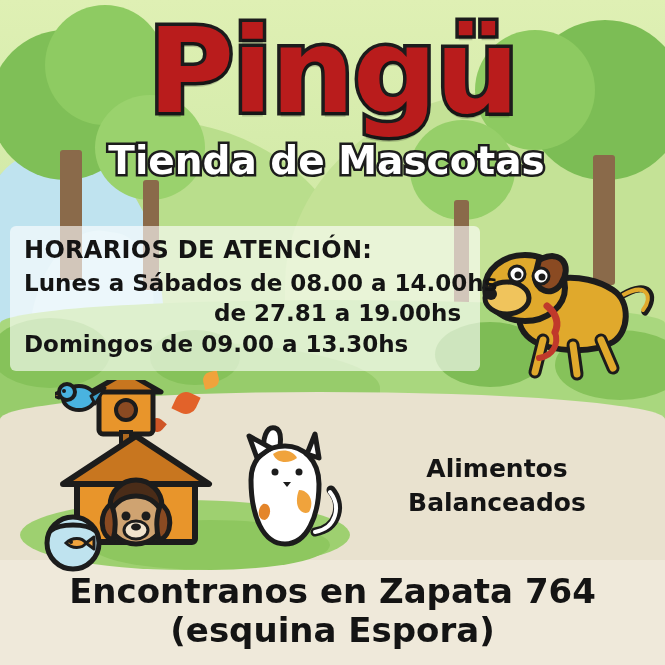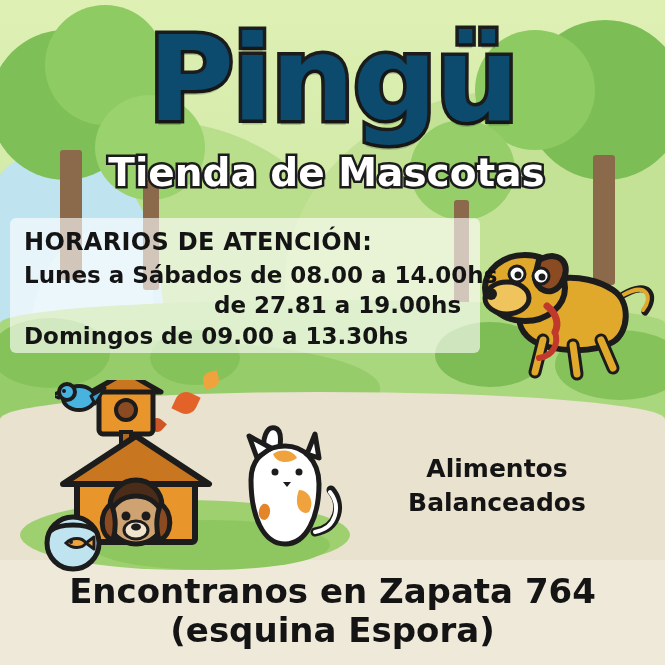--- a/index.html
+++ b/index.html
@@ -114,44 +114,44 @@
   .title-wrap {
     position: absolute;
     left: 0; top: 10px; width: 665px;
     text-align: center;
   }
   .title {
     font-family: "DejaVu Sans", sans-serif;
     font-weight: 900;
     font-size: 118px;
     line-height: 1.05;
-    color: #0c4a6e;
+    color: #b91c1c;
     letter-spacing: -2px;
     -webkit-text-stroke: 7px #1c1c1c;
     paint-order: stroke fill;
     text-shadow: 0 5px 0 rgba(0,0,0,0.18);
-    margin: 8px;
+    margin: 0;
   }
   .subtitle {
     font-family: "DejaVu Sans", sans-serif;
     font-weight: 900;
     font-size: 39px;
     color: #ffffff;
     -webkit-text-stroke: 5px #1c1c1c;
     paint-order: stroke fill;
     margin: 4px 12px 0 0;
     letter-spacing: 0px;
   }
 
   .hours-box {
     position: absolute;
     left: 10px;
-    top: 218px;
+    top: 226px;
     width: 470px;
-    padding: 10px 12px 2px 14px;
+    padding: 10px 12px 12px 14px;
     background: rgba(255,255,255,0.62);
     border-radius: 6px;
     box-sizing: border-box;
   }
   .hours-title {
     font-family: "DejaVu Sans", sans-serif;
     font-weight: 900;
     font-size: 24px;
     color: #141414;
     letter-spacing: 0.3px;

